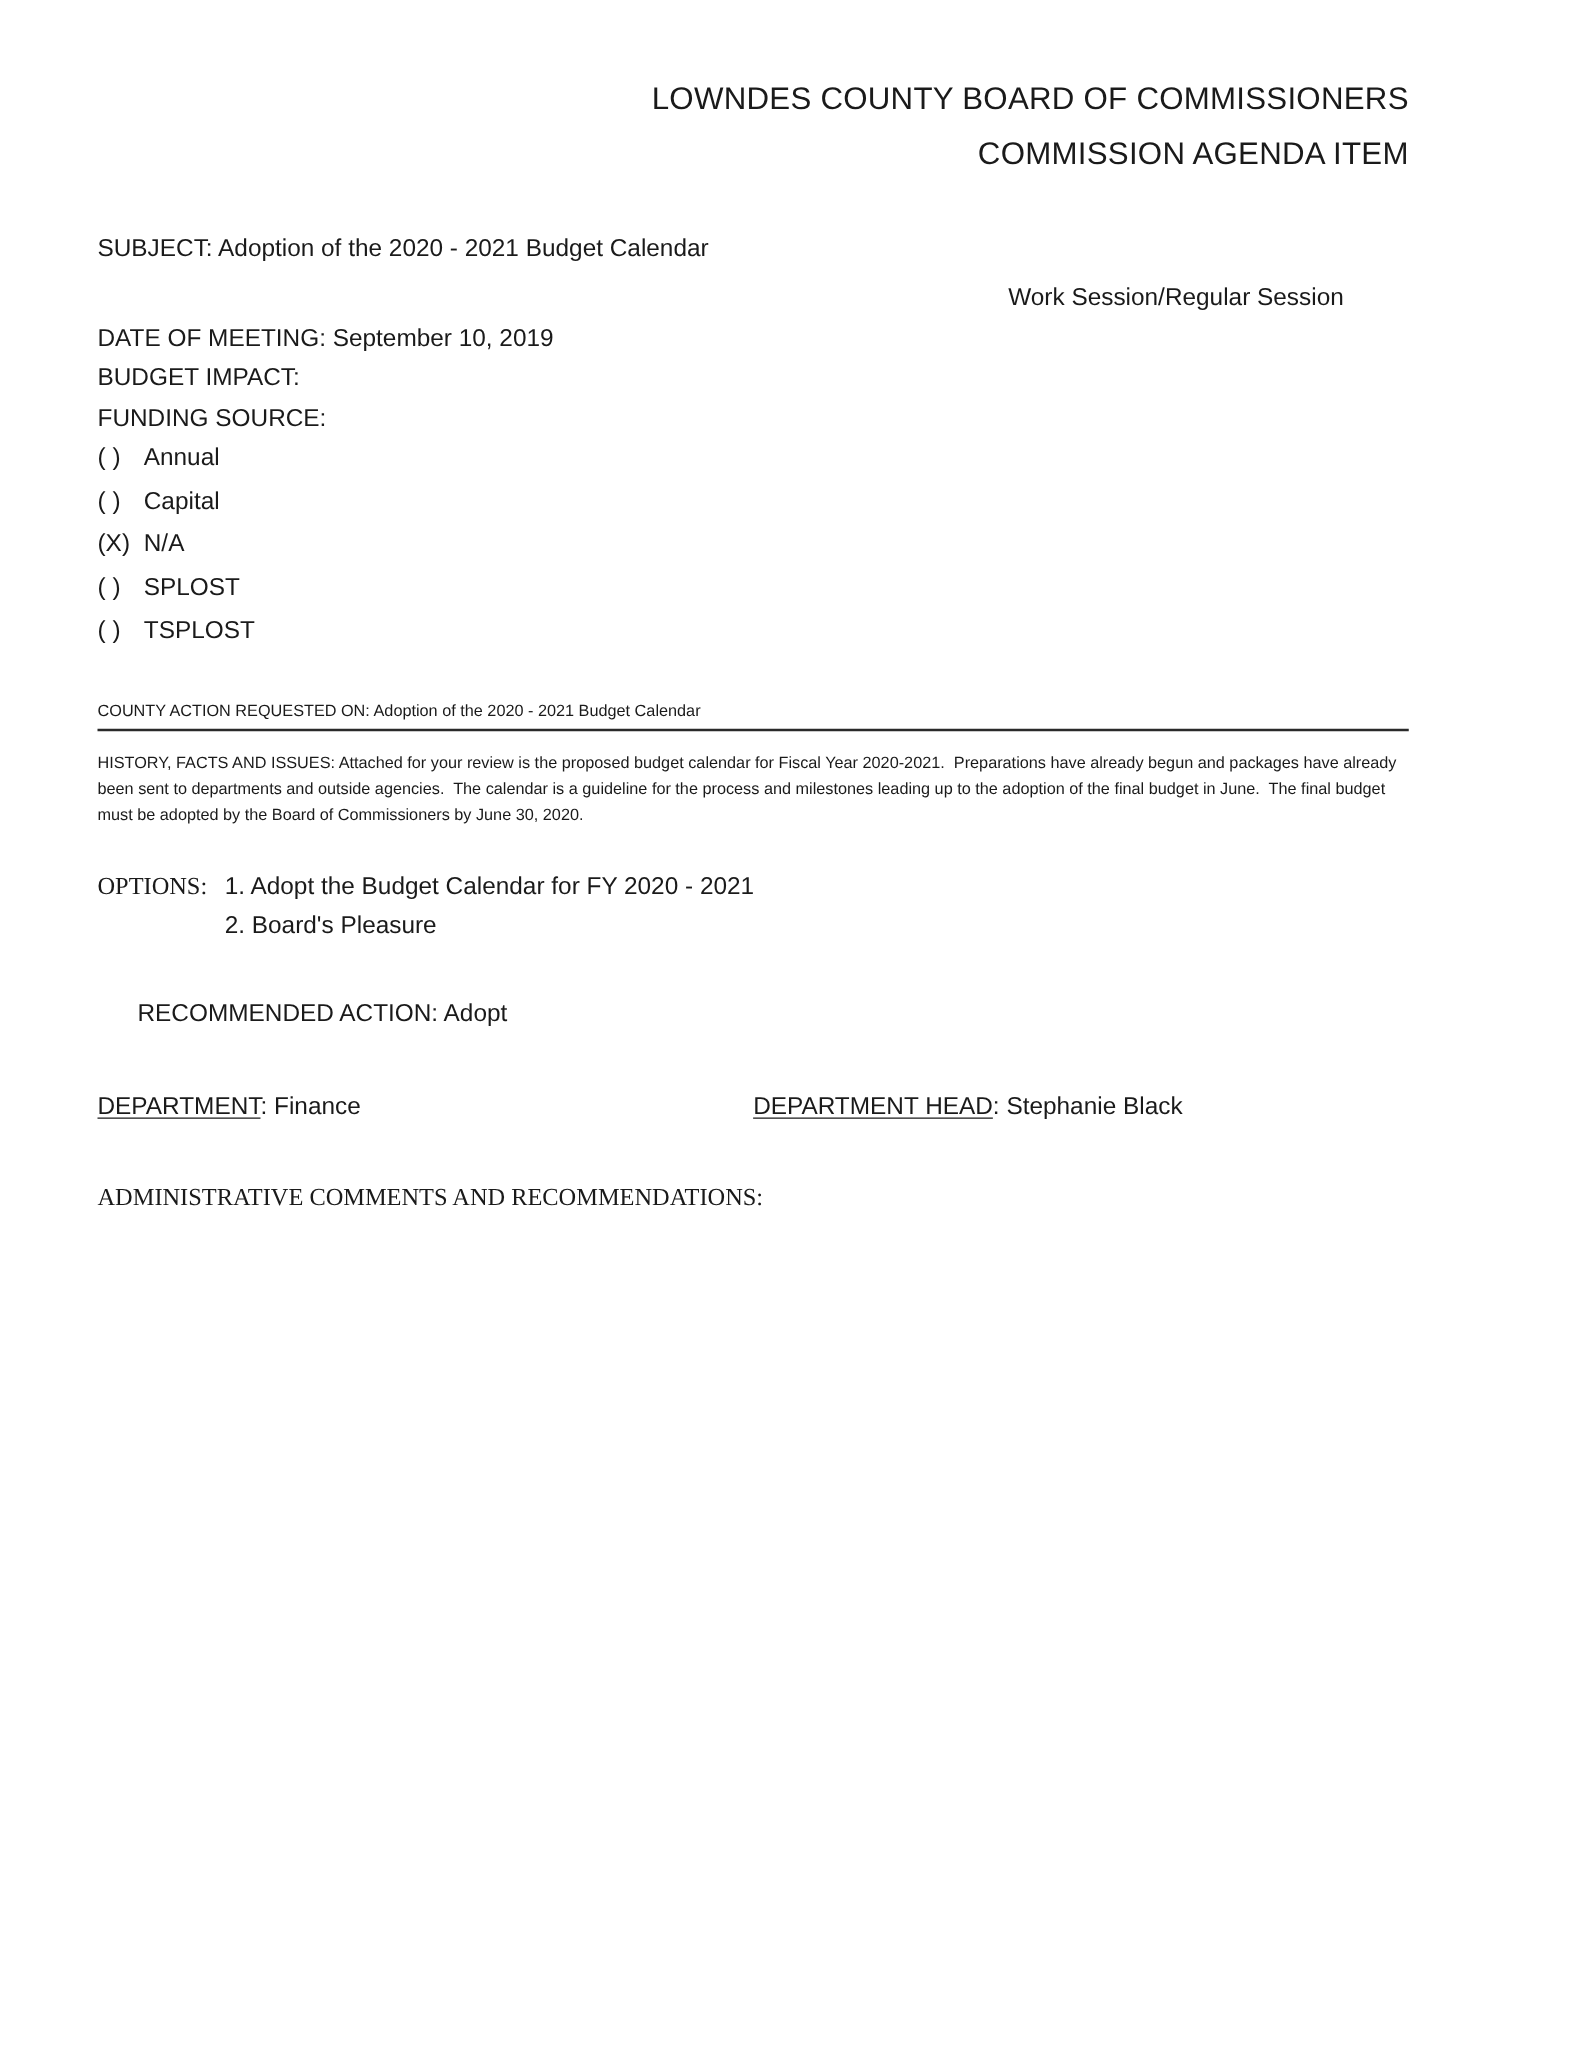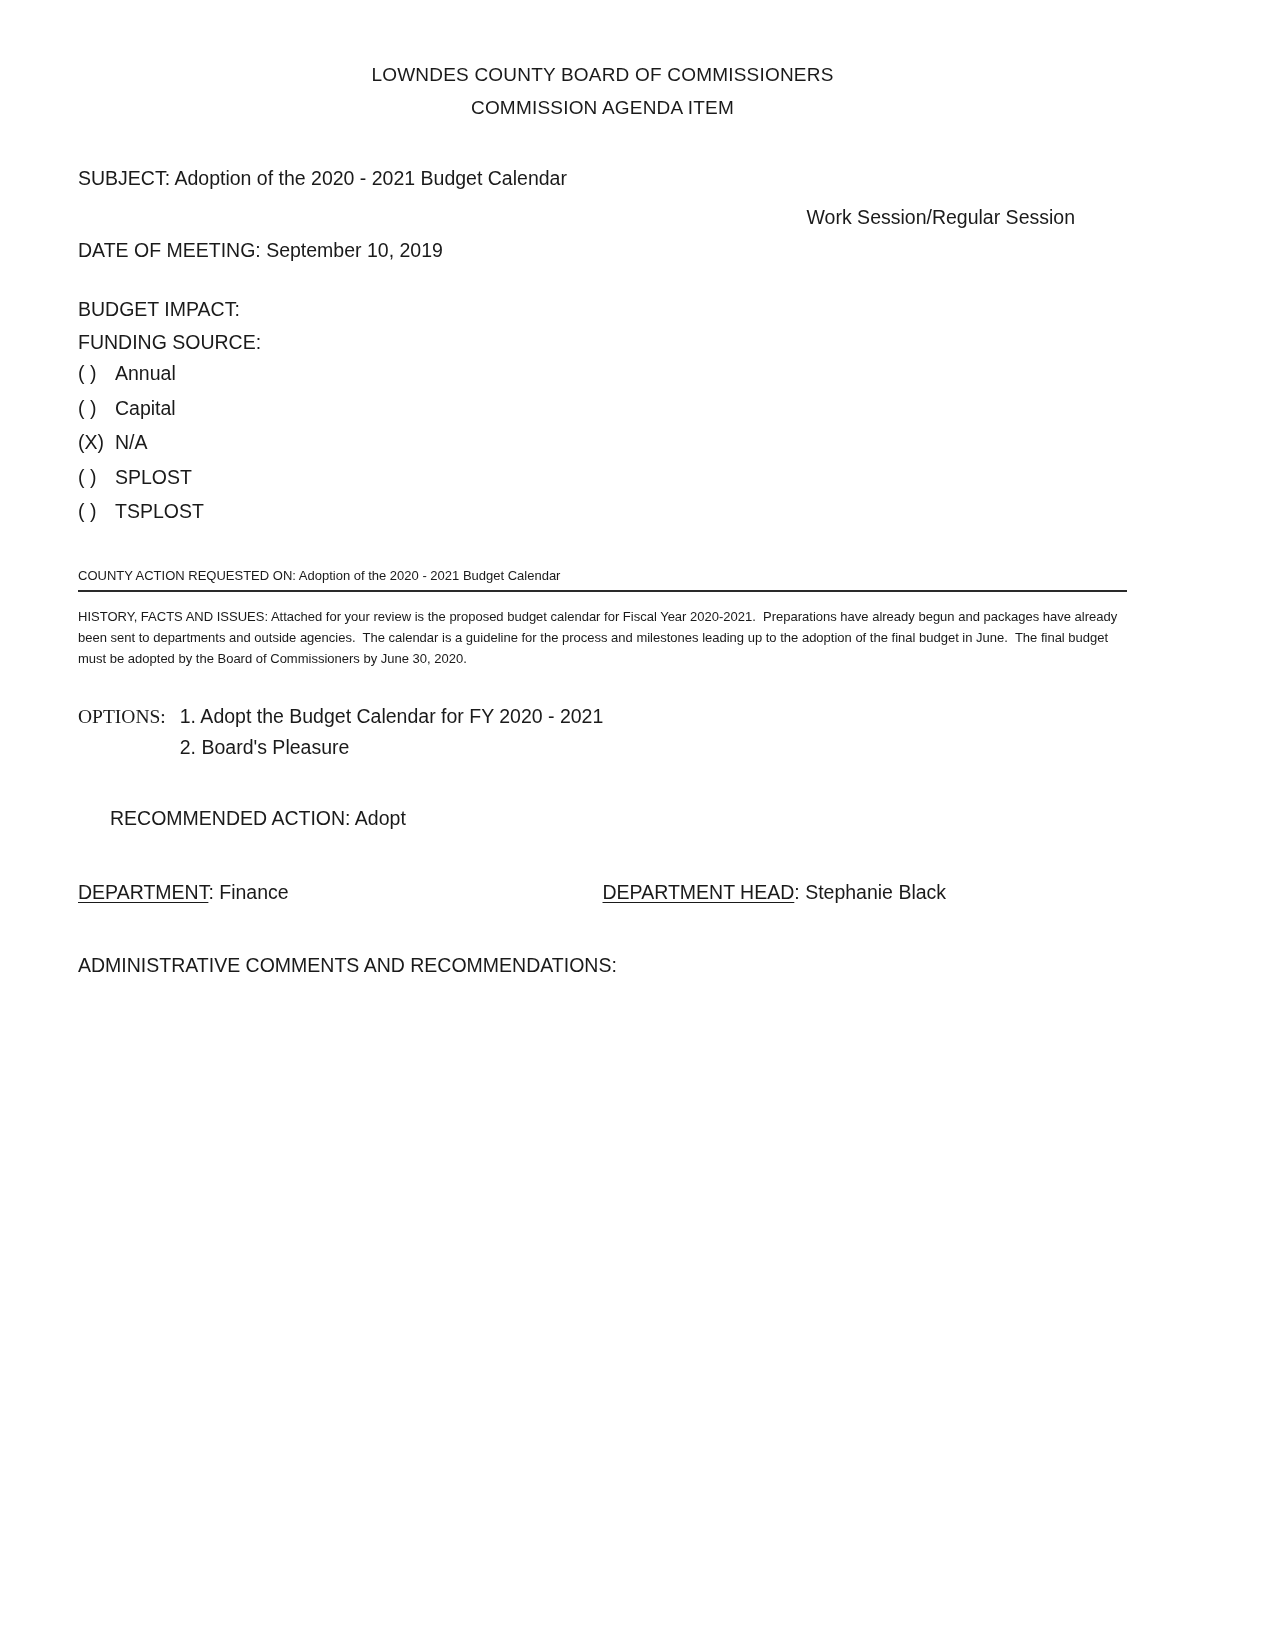--- a/index.html
+++ b/index.html
@@ -11,34 +11,34 @@
     color: #1a1a1a;
     position: relative;
   }
   .page {
     width: 1275px;
     min-height: 1651px;
     padding: 58px 148px 60px 78px;
     background: #ffffff;
   }
   .doc-title {
-    text-align: center;
-    font-size: 19px;
+    text-align: right;
+    font-size: 25px;
     line-height: 1.75;
     letter-spacing: 0.2px;
   }
   .row { font-size: 19.5px; line-height: 1.6; }
   .subject-row { margin-top: 38px; }
   .session-row {
     text-align: right;
     margin-top: 8px;
     padding-right: 52px;
   }
   .date-row { margin-top: 2px; }
-  .budget-impact { margin-top: 28px; }
+  .budget-impact { }
   .funding-source { margin-top: 2px; }
   .funding-options { margin-top: 6px; }
   .funding-option {
     font-size: 19.5px;
     line-height: 1.0;
     margin-bottom: 15px;
     display: flex;
     align-items: baseline;
   }
   .funding-option .marker {
@@ -66,21 +66,21 @@
   }
   .options-label { white-space: nowrap; margin-right: 14px; font-family: Liberation Serif, serif; }
   .options-items .opt-item { display: block; }
   .recommended { margin-top: 40px; margin-left: 32px; }
   .dept-row {
     margin-top: 42px;
     display: flex;
   }
   .dept-cell { width: 50%; }
   .underlined { text-decoration: underline; text-underline-offset: 3px; }
-  .admin-comments { margin-top: 42px; }
+  .admin-comments { margin-top: 42px; font-family: Liberation Serif, serif; }
   .label-inline { white-space: pre-wrap; }
 </style>
 </head>
 <body>
 
 <div class="page">
 
   <div class="doc-title">
     <div>LOWNDES COUNTY BOARD OF COMMISSIONERS</div>
     <div>COMMISSION AGENDA ITEM</div>

